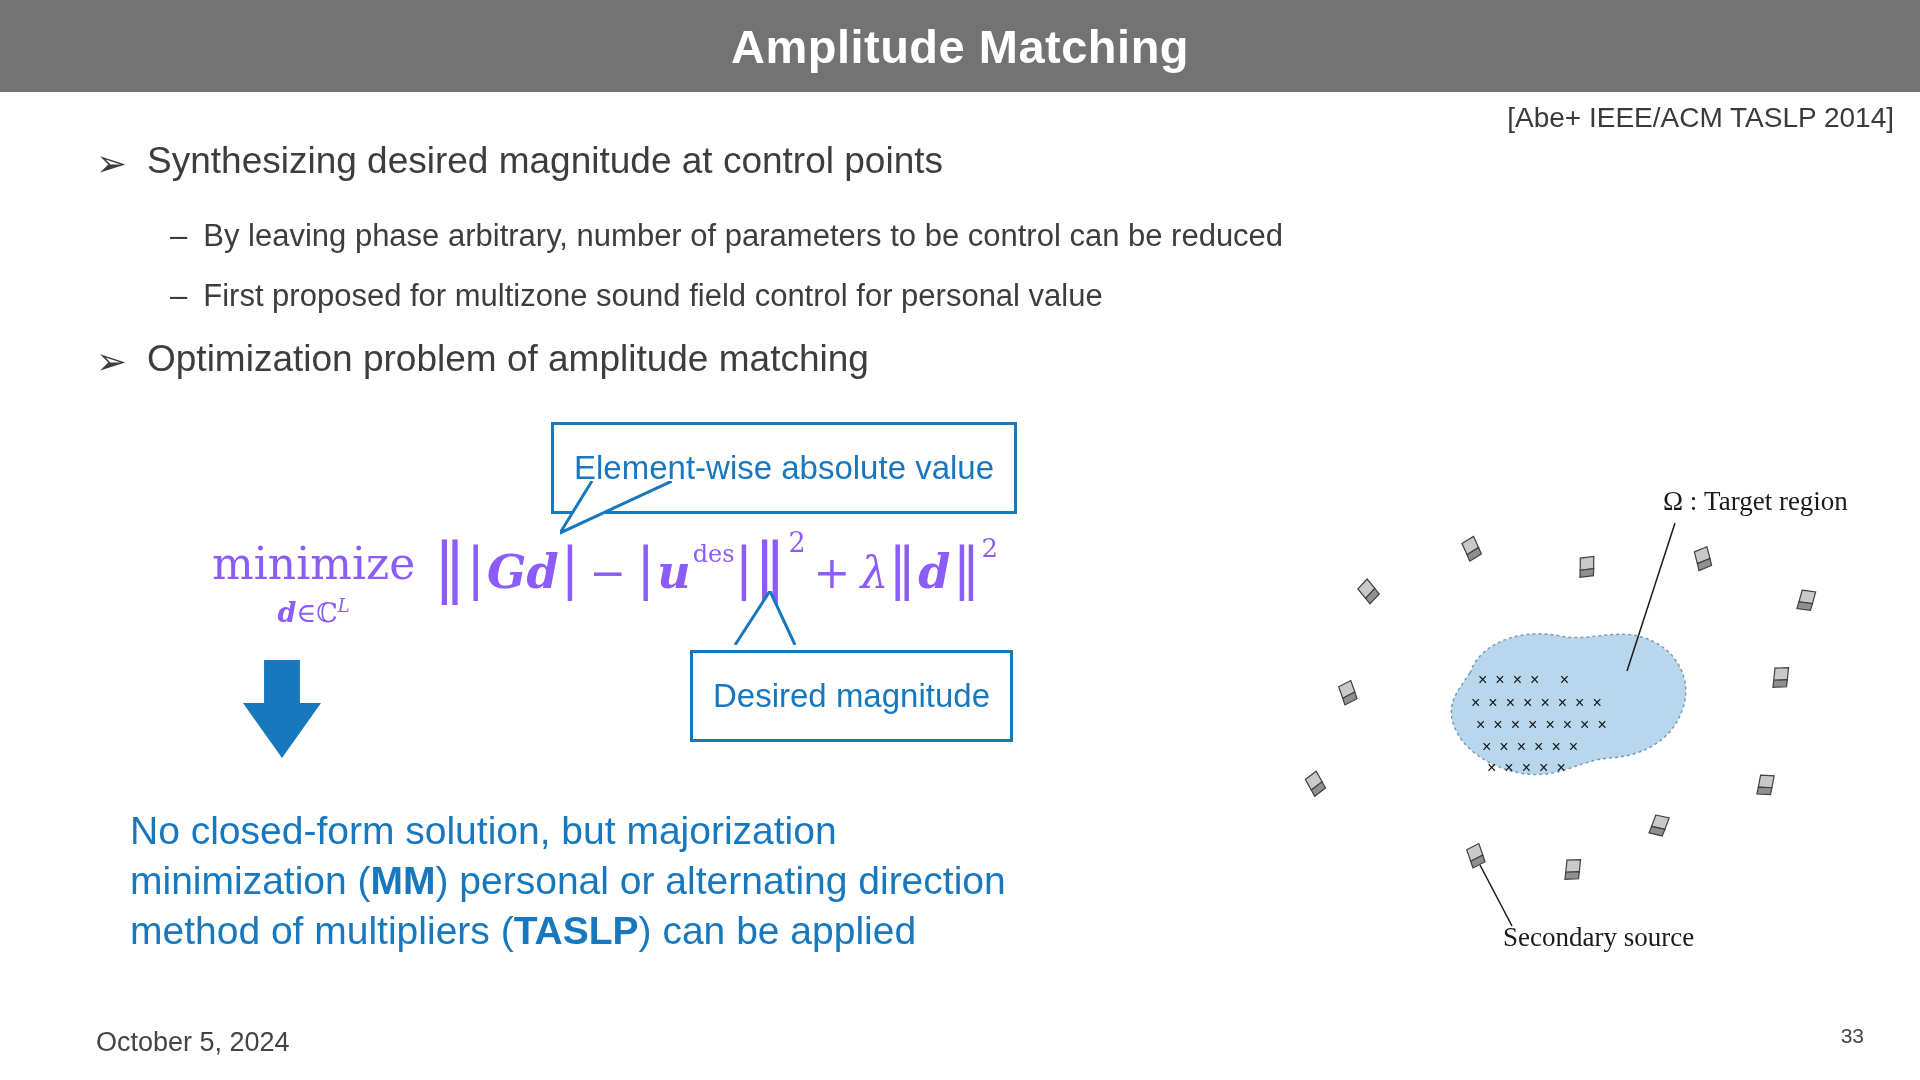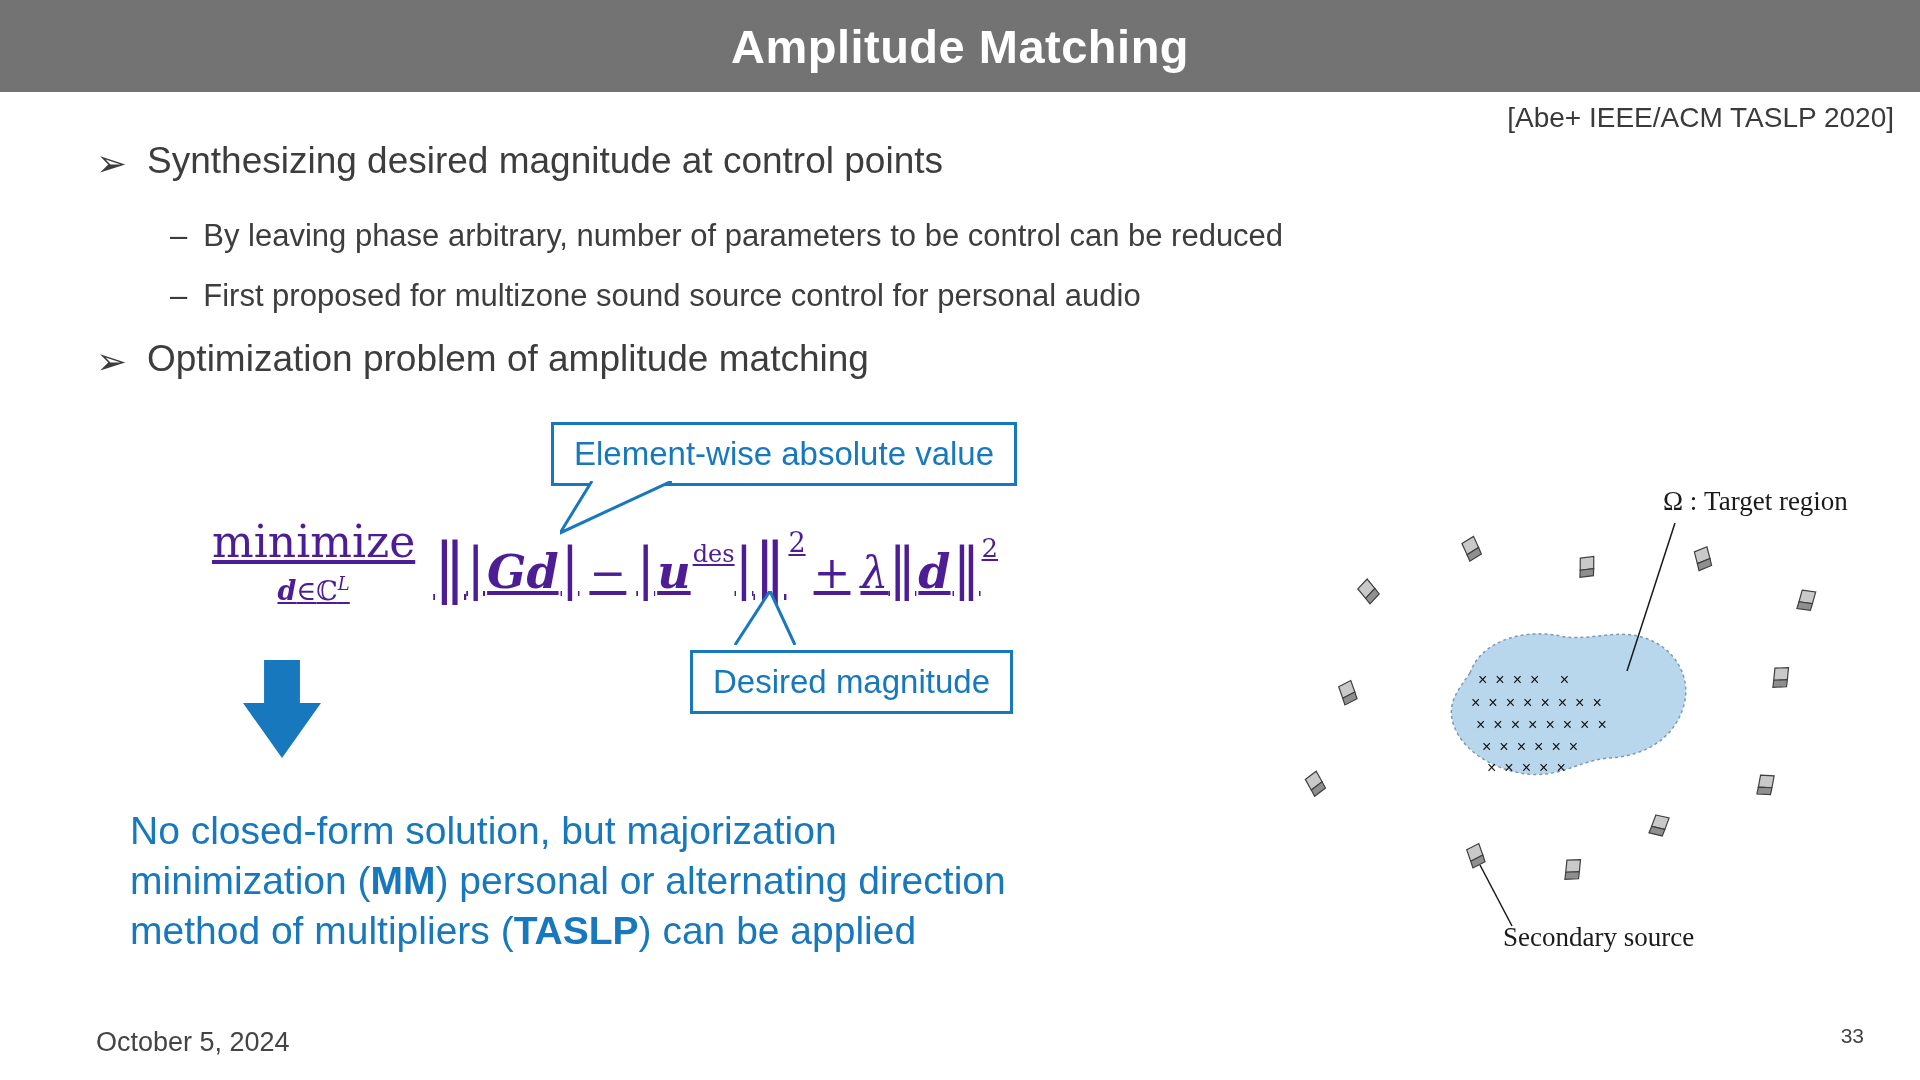--- a/index.html
+++ b/index.html
@@ -17,30 +17,30 @@
   .bullet{position:absolute;display:flex;gap:20px;color:#3d3d3d;white-space:nowrap;}
   .bullet .mk{transform:translateY(2px);}
   .b1{left:96px;top:140px;font-size:37px;}
   .b2{left:96px;top:338px;font-size:37px;}
   .subbullet{position:absolute;left:170px;display:flex;gap:16px;font-size:31px;color:#3d3d3d;white-space:nowrap;}
   .s1{top:218px;}
   .s2{top:278px;}
 
   
   .callout{position:absolute;border:3px solid #1778be;color:#1778be;background:#fff;
-           font-size:33px;padding:10px 20px;white-space:nowrap;z-index:2;}
+           font-size:33px;padding:24px 20px;white-space:nowrap;z-index:2;}
   .callout-abs{left:551px;top:422px;}
   .callout-des{left:690px;top:642px;margin-top:8px;}
   .tail{position:absolute;z-index:3;}
   .tail-abs{left:560px;top:481px;}
   .tail-des{left:715px;top:591px;}
 
   
-  .formula{position:absolute;left:212px;top:516px;display:flex;align-items:flex-start;
-           font-family:"DejaVu Serif","Liberation Serif",serif;color:#4c1d95;text-decoration:underline;}
+  .formula{position:absolute;left:212px;top:516px;display:flex;align-items:flex-end;
+           font-family:"DejaVu Serif","Liberation Serif",serif;color:#8b5cf6;}
   .fm-min{display:flex;flex-direction:column;align-items:center;margin-right:18px;}
   .fm-op{font-size:44px;}
   .fm-cons{font-size:27px;margin-top:6px;}
   .fm-cons .bv{font-weight:bold;font-style:italic;}
   .fm-cons sup{font-size:18px;font-style:italic;}
   .expr{display:flex;align-items:center;height:112px;}
   .bar{font-size:66px;font-weight:300;line-height:1;transform:translateY(-4px);}
   .bar2{font-size:56px;font-weight:300;line-height:1;transform:translateY(-3px);}
   .bi{font-size:46px;font-weight:bold;font-style:italic;padding:0 2px;}
   .opr{font-size:44px;padding:0 10px;}
@@ -67,33 +67,33 @@
 </style>
 </head>
 <body>
 
 <div class="slide">
 
   <div class="header">
     <div class="title">Amplitude Matching</div>
   </div>
 
-  <div class="citation">[Abe+ IEEE/ACM TASLP 2020]</div>
+  <div class="citation">[Abe+ IEEE/ACM TASLP 2014]</div>
 
   <div class="bullet b1">
     <span class="mk">➢</span>
     <span>Synthesizing desired magnitude at control points</span>
   </div>
   <div class="subbullet s1">
     <span>–</span>
     <span>By leaving phase arbitrary, number of parameters to be control can be reduced</span>
   </div>
   <div class="subbullet s2">
     <span>–</span>
-    <span>First proposed for multizone sound source control for personal audio</span>
+    <span>First proposed for multizone sound field control for personal value</span>
   </div>
   <div class="bullet b2">
     <span class="mk">➢</span>
     <span>Optimization problem of amplitude matching</span>
   </div>
 
   <div class="callout callout-abs">Element-wise absolute value</div>
   <svg class="tail tail-abs" width="112" height="54">
     <polygon points="32,0 112,0 0,52" fill="#ffffff"></polygon>
     <path d="M32,0 L0,52 L112,0" fill="none" stroke="#1778be" stroke-width="3"></path>

